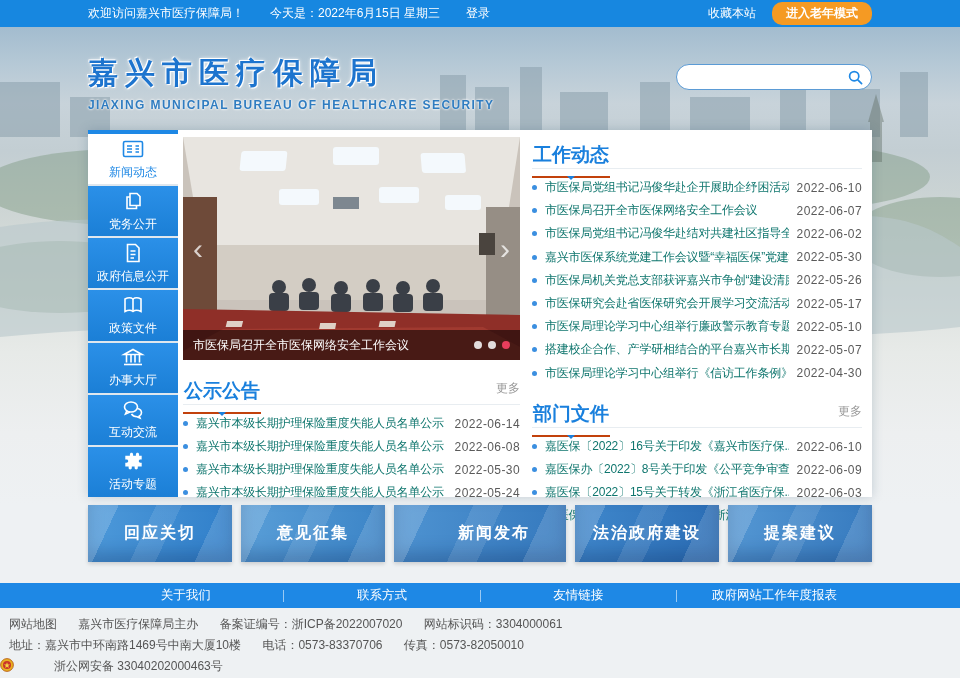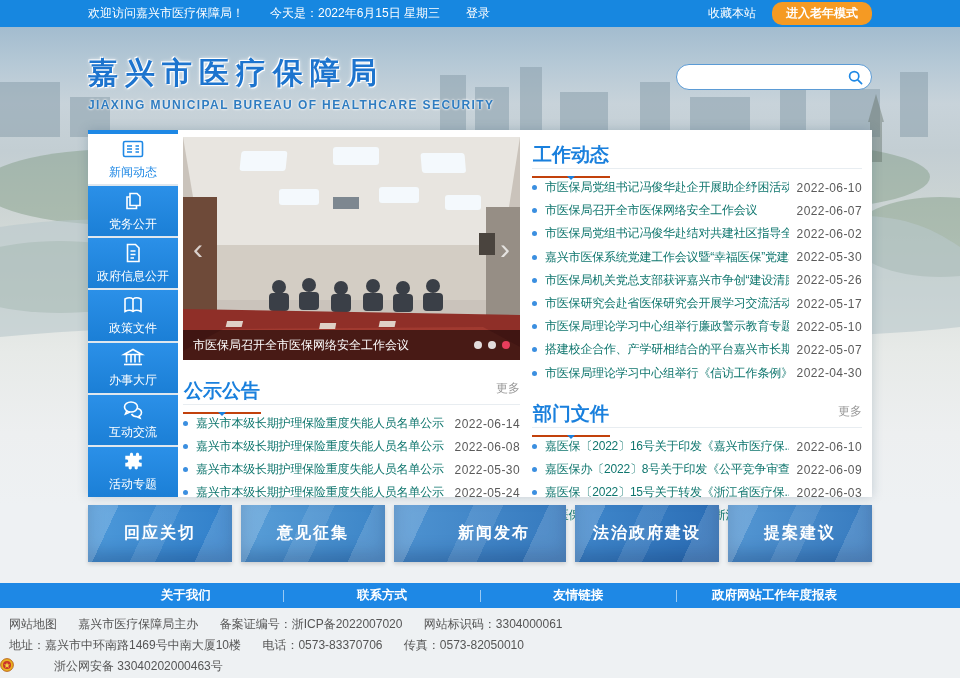--- a/index.html
+++ b/index.html
@@ -137,21 +137,21 @@
   .banner:nth-child(5){ background:linear-gradient(100deg,#5598d4,#3579be); }
   .banner span { position:relative; }
   
   .footer-nav {
     position:absolute; top:583px; left:0; width:960px; height:25px;
     background:#1e88e5; display:flex; align-items:center; justify-content:center;
   }
   .footer-nav-inner { width:784px; display:flex; align-items:center; }
   .fnav-item {
     flex:1; text-align:center; color:#fff; font-size:12.5px;
-    text-decoration:none; cursor:pointer;font-weight:bold;
+    text-decoration:none; cursor:pointer;
   }
   .fnav-sep { width:1px; height:12px; background:rgba(255,255,255,.55); }
   .footer-info {
     position:absolute; top:614px; left:0; width:880px; text-align:left;
     font-size:12px; color:#555; line-height:21px;
   }
   .footer-info .seg { margin:0 9px; }
   .badge-icn { display:inline-block; vertical-align:-3px; margin-right:4px; }
   .beian-link { color:#555; text-decoration:none; cursor:pointer;margin-left:36px; }
 </style>

